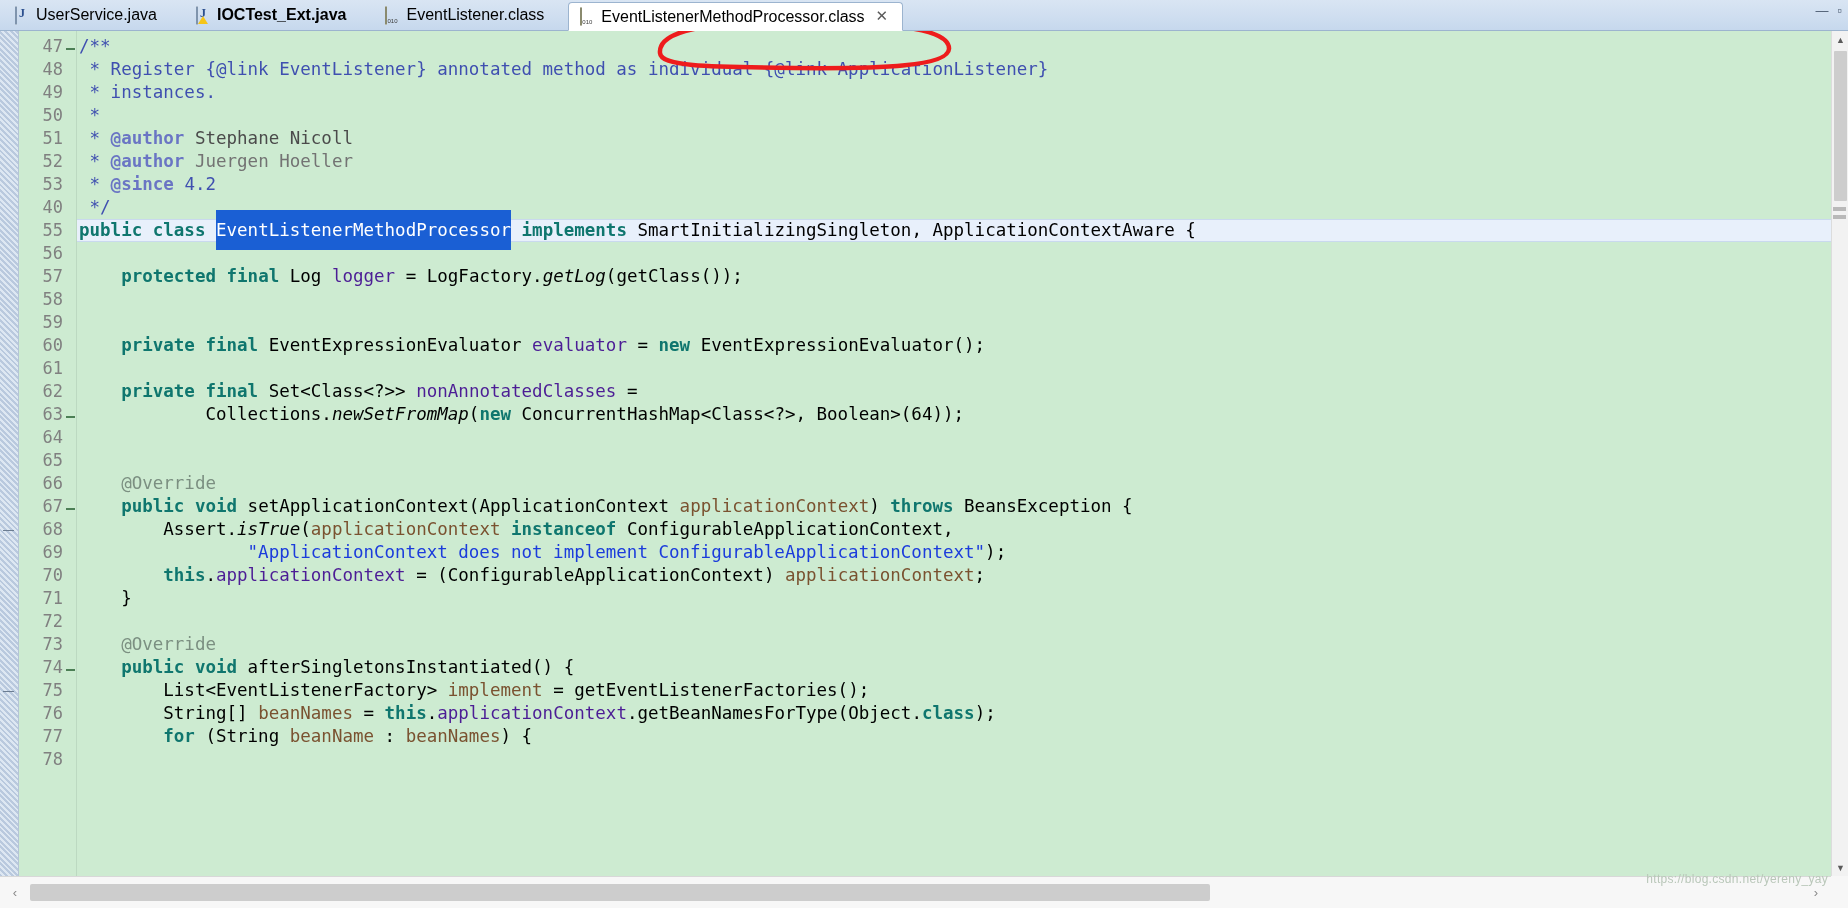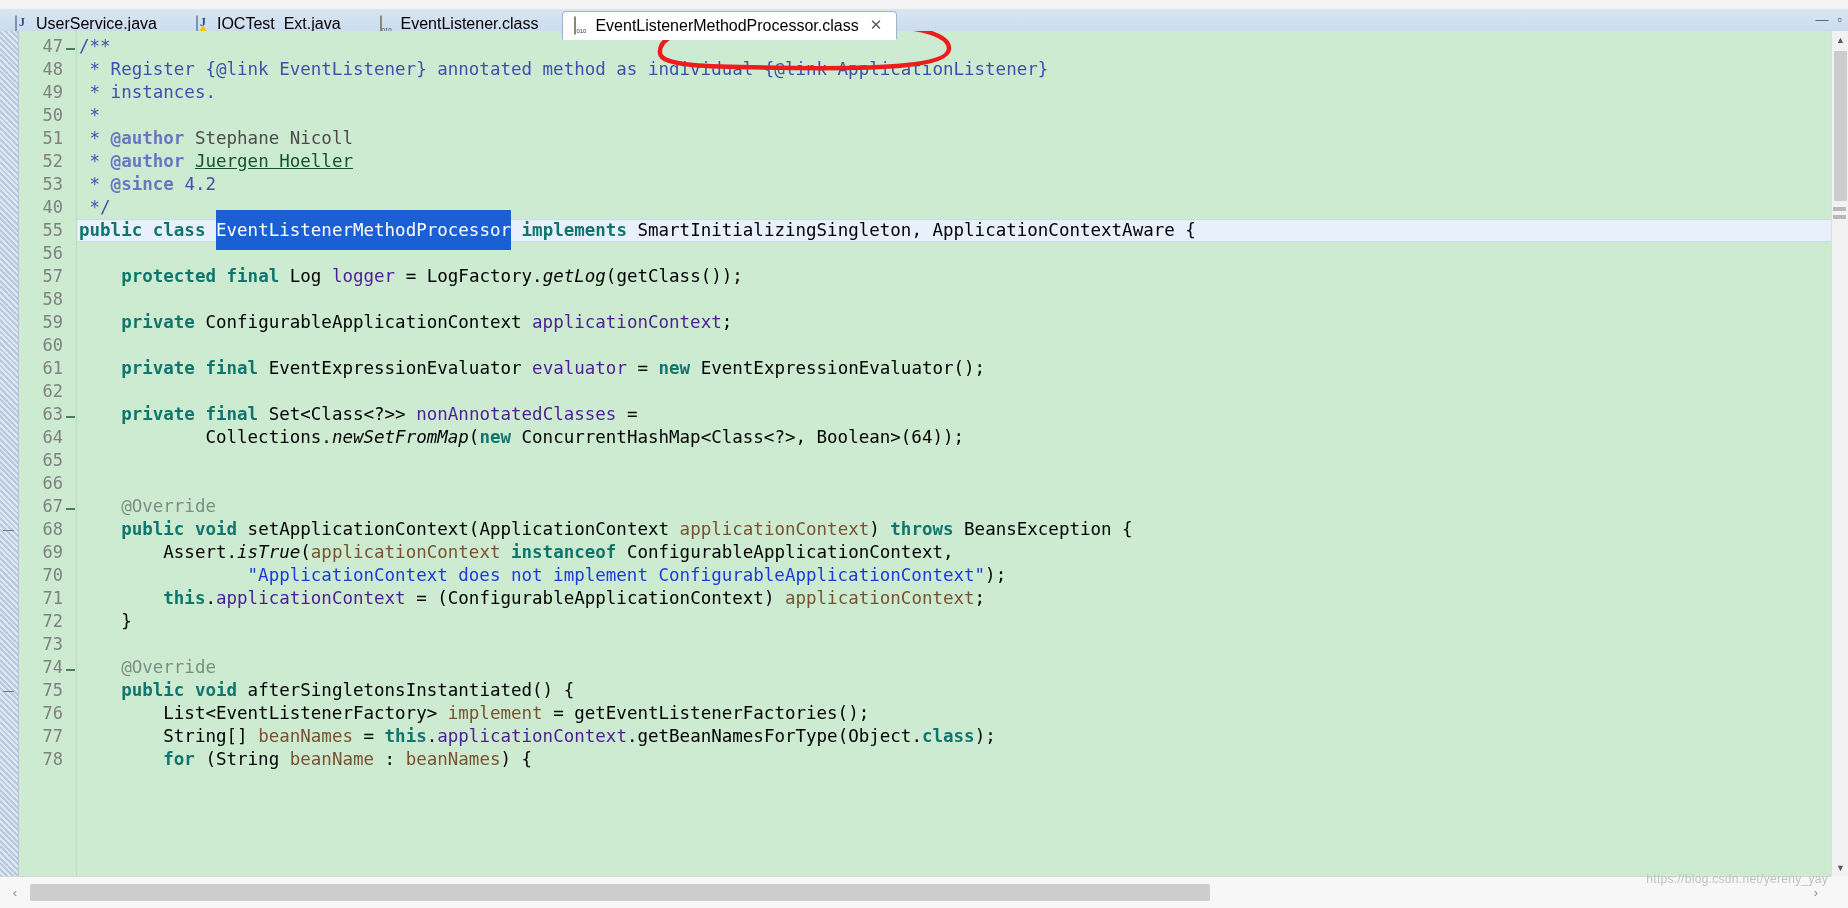--- a/index.html
+++ b/index.html
@@ -6,21 +6,21 @@
   html,body {
     width:1848px; height:908px;
     background:#ffffff;
     font-family:"Liberation Sans", sans-serif;
     overflow:hidden;
   }
   #app { position:relative; width:1848px; height:908px; background:#f3f3f3; }
 
   
   .tabbar {
-    position:absolute; left:0; top:9px; width:1848px; height:31px;
+    position:absolute; left:0; top:0; width:1848px; height:31px;
     background:linear-gradient(to bottom,#d9e5f3 0%, #cfdef0 55%, #c6d8ed 100%);
     border-bottom:1px solid #9cb4cf;
     display:flex; align-items:flex-end;
   }
   .tab {
     position:relative;
     height:30px; display:flex; align-items:center; gap:5px;
     padding:0 14px 0 11px;
     font-size:16px; color:#000;
     white-space:nowrap;
@@ -185,21 +185,21 @@
 
 <div id="app">
 
   <div class="tabbar">
 
     <div class="tab inactive" style="margin-left:4px;">
       <span class="ticon"><span class="icon-java"></span></span>
       <span>UserService.java</span>
     </div>
 
-    <div class="tab inactive" style="margin-left:14px;">
+    <div class="tab inactive" style="margin-left:14px;font-weight:bold;">
       <span class="ticon"><span class="icon-java warn"></span></span>
       <span>IOCTest_Ext.java</span>
     </div>
 
     <div class="tab inactive" style="margin-left:14px;">
       <span class="ticon"><span class="icon-class"></span></span>
       <span>EventListener.class</span>
     </div>
 
     <div class="tab active" style="margin-left:10px;">
@@ -303,30 +303,29 @@
         <div class="fc"></div>
       </div>
 
     <div class="codearea">
 
       <div class="cl"><span class="cmt">/**</span></div>
       <div class="cl"><span class="cmt"> * Register {@link EventListener} annotated method as individual {@link ApplicationListener}</span></div>
       <div class="cl"><span class="cmt"> * instances.</span></div>
       <div class="cl"><span class="cmt"> *</span></div>
       <div class="cl"><span class="cmt"> * </span><span class="cmt-tag">@author</span><span class="cmt"> </span><span style="color:#4b4b4b;">Stephane Nicoll</span></div>
-      <div class="cl"><span class="cmt"> * </span><span class="cmt-tag">@author</span><span class="cmt"> </span><span style="color:#14532d;text-decoration:underline;">Juergen Hoeller</span></div>
+      <div class="cl"><span class="cmt"> * </span><span class="cmt-tag">@author</span><span class="cmt"> </span><span style="color:#737373;">Juergen Hoeller</span></div>
       <div class="cl"><span class="cmt"> * </span><span class="cmt-tag">@since</span><span class="cmt"> </span><span style="color:#3f4fb0;">4.2</span></div>
       <div class="cl"><span class="cmt"> */</span></div>
 
       <div class="cl current"><span class="kw">public</span> <span class="kw">class</span> <span class="sel">EventListenerMethodProcessor</span> <span class="kw">implements</span> SmartInitializingSingleton, ApplicationContextAware {</div>
 
       <div class="cl"> </div>
       <div class="cl">    <span class="kw">protected</span> <span class="kw">final</span> Log <span class="fld">logger</span> = LogFactory.<span class="stat">getLog</span>(getClass());</div>
       <div class="cl"> </div>
-      <div class="cl">    <span class="kw">private</span> ConfigurableApplicationContext <span class="fld">applicationContext</span>;</div>
       <div class="cl"> </div>
       <div class="cl">    <span class="kw">private</span> <span class="kw">final</span> EventExpressionEvaluator <span class="fld">evaluator</span> = <span class="kw">new</span> EventExpressionEvaluator();</div>
       <div class="cl"> </div>
       <div class="cl">    <span class="kw">private</span> <span class="kw">final</span> Set&lt;Class&lt;?&gt;&gt; <span class="fld">nonAnnotatedClasses</span> =</div>
       <div class="cl">            Collections.<span class="stat">newSetFromMap</span>(<span class="kw">new</span> ConcurrentHashMap&lt;Class&lt;?&gt;, Boolean&gt;(64));</div>
       <div class="cl"> </div>
       <div class="cl"> </div>
       <div class="cl">    <span class="ann">@Override</span></div>
       <div class="cl">    <span class="kw">public</span> <span class="kw">void</span> setApplicationContext(ApplicationContext <span class="loc">applicationContext</span>) <span class="kw">throws</span> BeansException {</div>
       <div class="cl">        Assert.<span class="stat">isTrue</span>(<span class="loc">applicationContext</span> <span class="kw">instanceof</span> ConfigurableApplicationContext,</div>

